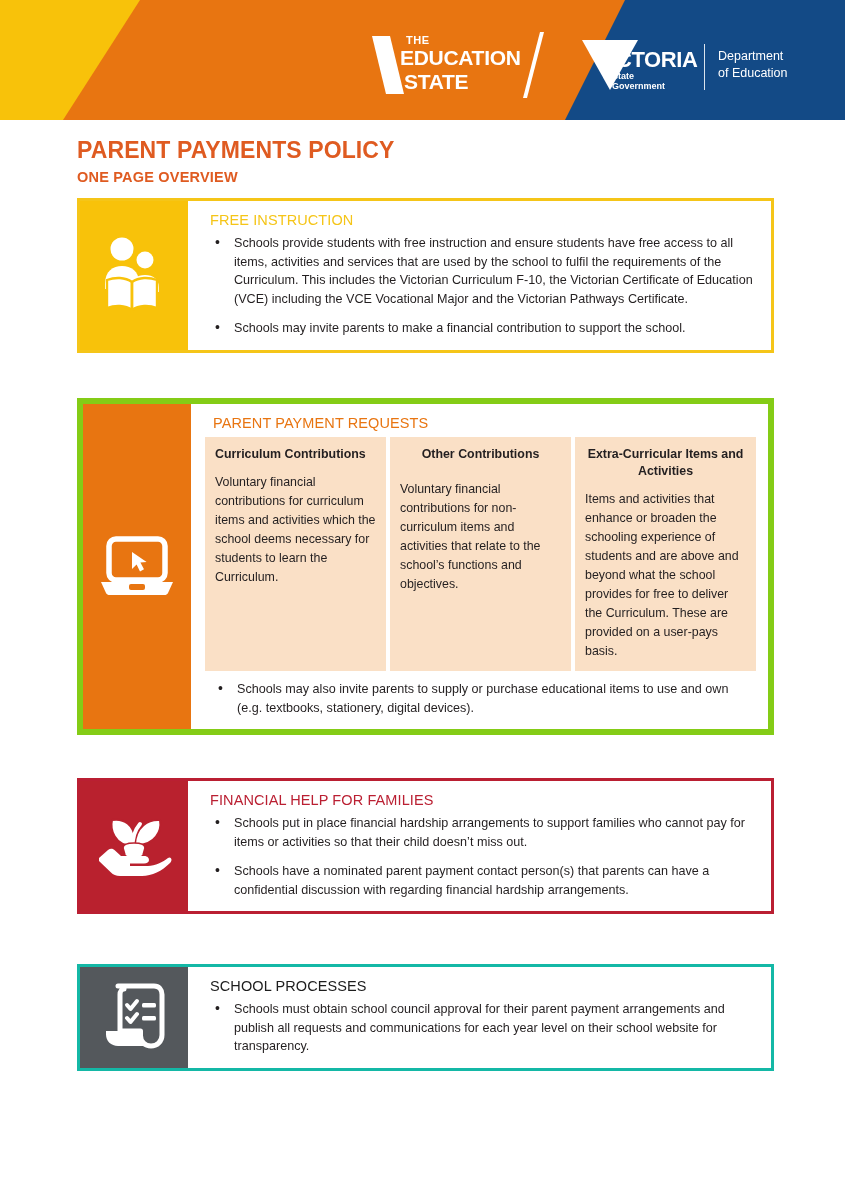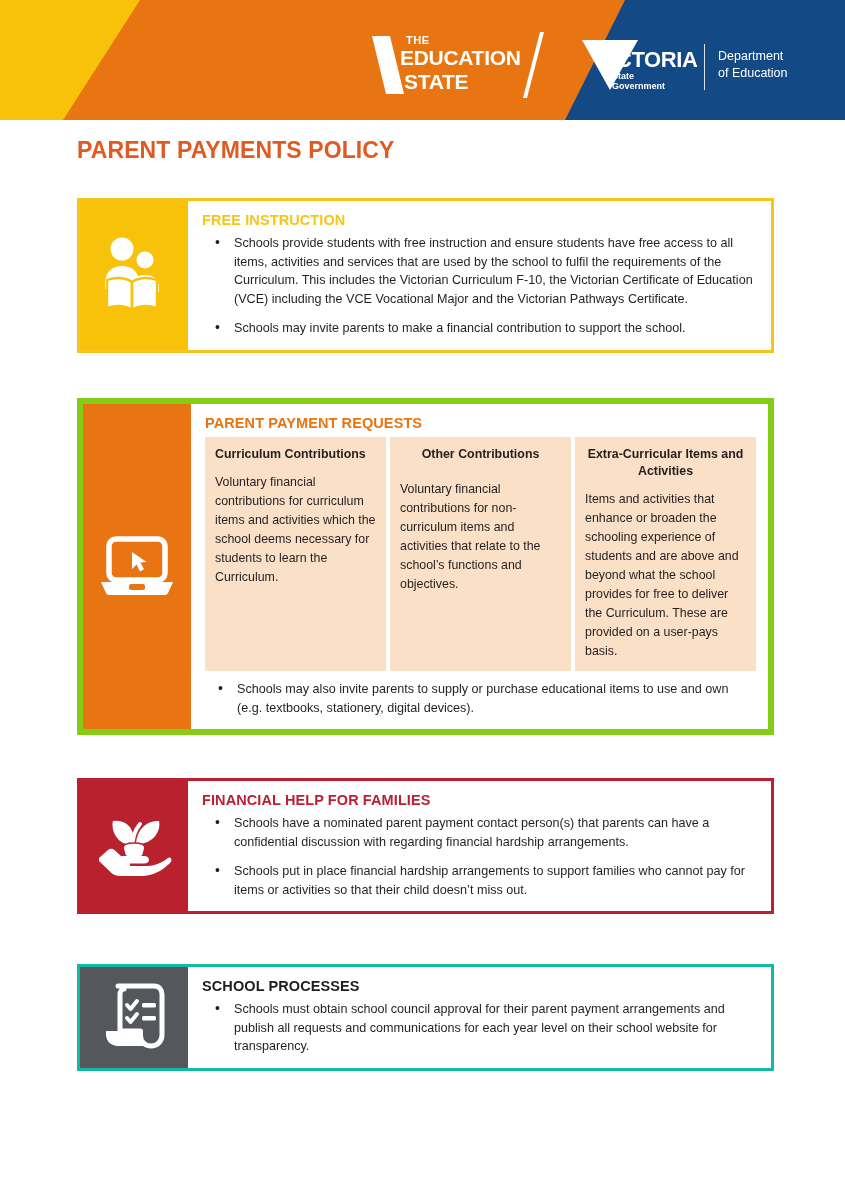--- a/index.html
+++ b/index.html
@@ -174,22 +174,22 @@
     justify-content: center;
   }
   .body-panel {
     flex: 1;
     background: #ffffff;
     box-sizing: border-box;
     padding: 10px 12px 10px 14px;
   }
   .sec-heading {
     font-size: 14.5px;
-    font-weight: bold;
-    margin: 1px 0 6px 0;
+    font-weight: normal;
+    margin: 1px 0 6px 8px;
     letter-spacing: 0.1px;
   }
   ul.bullets {
     list-style: none;
     margin: 0;
     padding: 0;
   }
   ul.bullets li {
     position: relative;
     padding-left: 32px;
@@ -299,20 +299,21 @@
     <div class="vic-sub">State</div>
     <div class="vic-sub" style="top:41px;">Government</div>
     <div class="vic-divider"></div>
     <div class="vic-dept">Department</div>
     <div class="vic-dept" style="top:25px;">of Education</div>
   </div>
 </div>
 
 <div class="title-area">
   <h1 class="doc-title">PARENT PAYMENTS POLICY</h1>
+  <div class="doc-subtitle">ONE PAGE OVERVIEW</div>
 </div>
 
 <div class="section" id="section-free-instruction">
   <div class="icon-panel">
     <svg width="66" height="78" viewBox="0 0 66 78">
       <circle cx="21" cy="13" r="11.5" fill="#ffffff"></circle>
       <circle cx="44" cy="24" r="8.5" fill="#ffffff"></circle>
       <path d="M4 48 C4 35 12 30 21 30 C30 30 38 35 38 47 L38 53 L4 53 Z" fill="#ffffff"></path>
       <path d="M30 52 C30 43 36 39 44 39 C52 39 58 43 58 52 L58 56 L30 56 Z" fill="#ffffff"></path>
       <path d="M31 46 C24 41 14 41 6 44 L6 72 C14 69 24 69 31 74 Z" fill="#ffffff" stroke="#F8C20A" stroke-width="2.4"></path>
@@ -366,22 +367,22 @@
       <path d="M37 35 C18 35 14 18 16 9 C28 7 38 14 39 28 Z" fill="#ffffff" stroke="#B9212E" stroke-width="2"></path>
       <path d="M39 33 C40 16 52 8 64 9 C66 20 59 34 41 34 Z" fill="#ffffff" stroke="#B9212E" stroke-width="2"></path>
       <path d="M36.5 36 C36.5 28 38 20 44 13" fill="none" stroke="#ffffff" stroke-width="4" stroke-linecap="round"></path>
       <path d="M27 37 C27 34 31 32 38 32 C45 32 49 34 49 37 L47 44 C46 46 44 46.5 38 46.5 C32 46.5 30 46 29 44 Z" fill="#ffffff" stroke="#B9212E" stroke-width="1.6"></path>
       <path d="M3 47 L12 39 C14.5 37 17 37.5 19 39.5 L25 45 L48 45 C52 45 53 47.5 53 49 C53 51 51 52.5 48 52.5 L34 52.5 L34 55 L52 55 C59 55 67 51 72 47 C75 45 77 49 74 52 C66 60 56 65 46 65 L24 65 C20 65 17 63.5 15 61.5 L3 50 Z" fill="#ffffff"></path>
     </svg>
   </div>
   <div class="body-panel">
     <div class="sec-heading">FINANCIAL HELP FOR FAMILIES</div>
     <ul class="bullets">
+      <li>Schools put in place financial hardship arrangements to support families who cannot pay for items or activities so that their child doesn’t miss out.</li>
       <li>Schools have a nominated parent payment contact person(s) that parents can have a confidential discussion with regarding financial hardship arrangements.</li>
-      <li>Schools put in place financial hardship arrangements to support families who cannot pay for items or activities so that their child doesn’t miss out.</li>
     </ul>
   </div>
 </div>
 
 <div class="section" id="section-school-processes">
   <div class="icon-panel">
     <svg width="64" height="68" viewBox="0 0 64 68">
       <path d="M16 3 L52 3 C57 3 60 6.5 60 11.5 L60 52 C60 58.5 55 63 49 63 C43 63 38.5 58.5 38.5 52.5 L38.5 48 L18 48 L18 11.5 C18 8 20 6 22 6 L22 3 Z" fill="none" stroke="#ffffff" stroke-width="5" stroke-linejoin="round"></path>
       <path d="M4 48 L40 48 L40 52.5 C40 58.5 45 63 50 63 L16 63 C9 63 4 58 4 51.5 Z" fill="#ffffff"></path>
       <path d="M25 22 L28.5 26 L35 18" fill="none" stroke="#ffffff" stroke-width="4" stroke-linecap="round" stroke-linejoin="round"></path>

